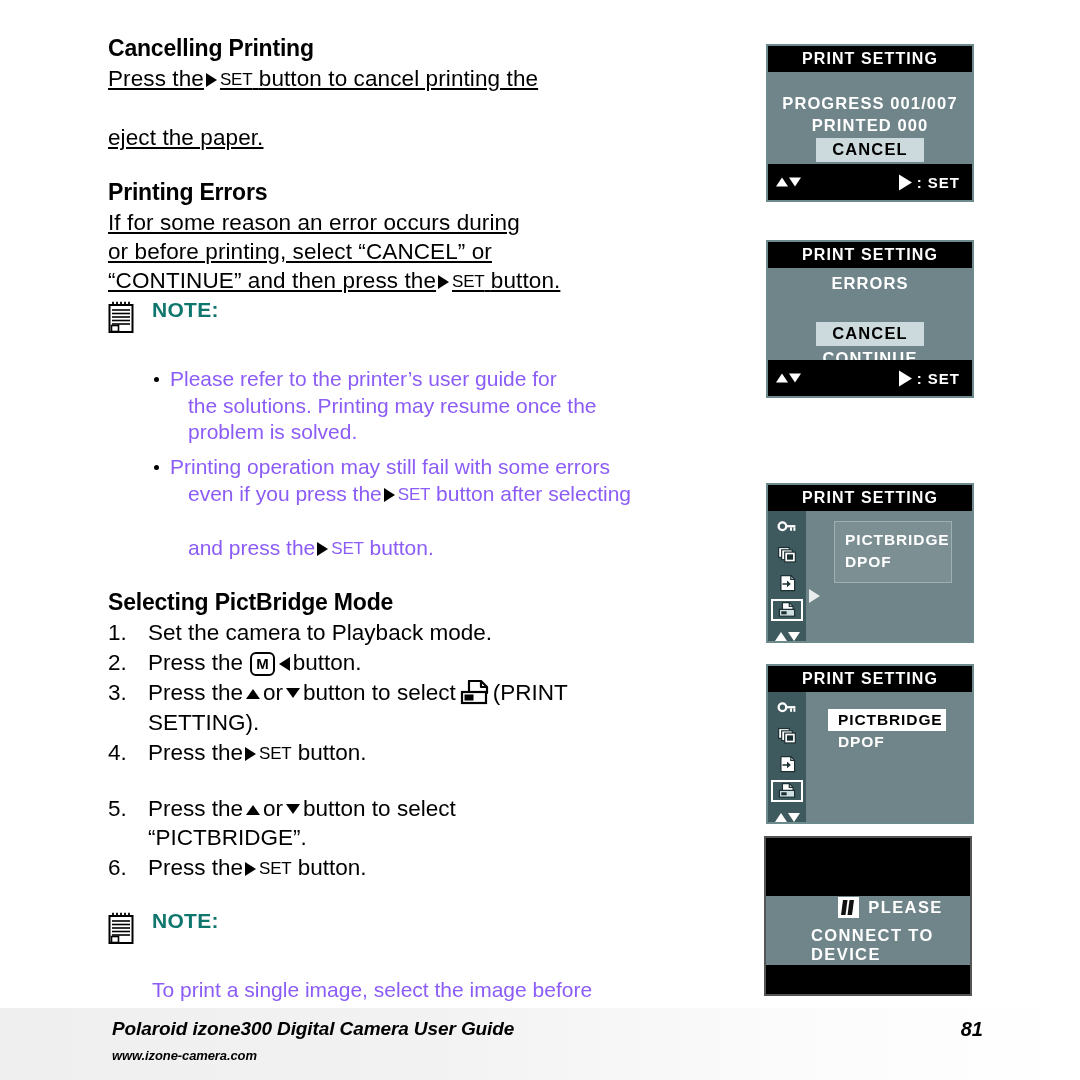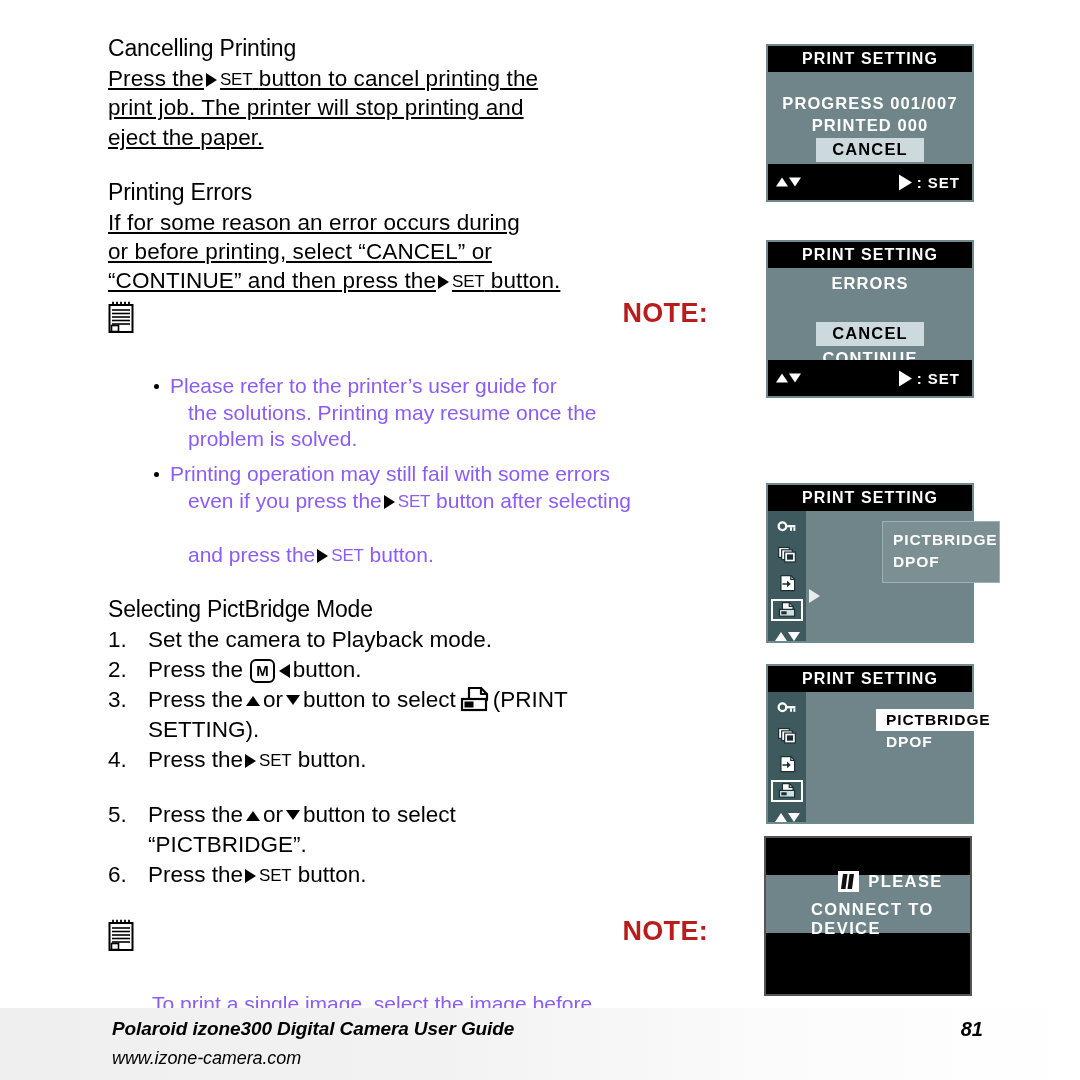--- a/index.html
+++ b/index.html
@@ -17,21 +17,21 @@
   }
 
   
   #text-col {
     position: absolute;
     left: 108px; top: 34px;
     width: 600px;
   }
   .h-head {
     font-size: 23px;
-    font-weight: normal;
+    font-weight: bold;
     letter-spacing: -0.2px;
     color: #000;
     margin: 0 0 2px 0;
     line-height: 1.22;
   }
   .body-line {
     font-size: 22.5px;
     color: #000;
     line-height: 1.30;
     letter-spacing: 0.1px;
@@ -102,27 +102,26 @@
   }
 
   
   .note-block { position: relative; padding-left: 44px; }
   .note-icon {
     position: absolute;
     left: 0px; top: 3px;
     width: 27px; height: 33px;
   }
   .note-title {
-    font-size: 27px;
+    font-size: 21px;
     font-weight: bold;
     letter-spacing: 0.3px;
-    color: #b91c1c;
+    color: #0f766e;
     line-height: 1.15;
     margin-bottom: 1px;
-    text-align: right;
   }
   .note-body {
     font-size: 21px;
     line-height: 1.28;
     color: #8b5cf6;
     margin-top: 44px;
   }
   .bullet-row {
     position: relative;
     padding-left: 18px;
@@ -244,21 +243,20 @@
     left: 38px; top: 26px; right: 0; bottom: 0;
   }
   .menu-box {
     position: absolute;
     left: 28px; top: 10px;
     width: 118px;
     background: #7c9094;
     border: 1px solid #9db0b3;
     padding: 7px 24px 8px 10px;
     box-sizing: border-box;
-    margin-left: 48px;
   }
   .menu-item {
     color: #ffffff;
     font-weight: bold;
     font-size: 15.5px;
     letter-spacing: 0.9px;
     line-height: 1.45;
   }
   .menu-item.hl {
     background: #ffffff;
@@ -313,22 +311,22 @@
     left: 112px; top: 10px;
     font-size: 19px;
     font-weight: bold;
     font-style: italic;
     color: #000;
     letter-spacing: -0.1px;
   }
   .foot-url {
     position: absolute;
     left: 112px; top: 40px;
-    font-size: 18px;
-    font-weight: normal;
+    font-size: 13px;
+    font-weight: bold;
     font-style: italic;
     color: #000;
     letter-spacing: -0.1px;
   }
   .foot-page {
     position: absolute;
     right: 97px; top: 10px;
     font-size: 20px;
     font-weight: bold;
     font-style: italic;
@@ -339,21 +337,21 @@
 <body>
 
 <div id="page">
 
   <div id="text-col">
 
     <div class="h-head">Cancelling Printing</div>
     <div class="body-line">
       <span>Press the</span><span class="setbtn"><span class="tri-r"></span><span class="set-word">SET</span></span>
       <span>button to cancel printing the</span><br>
-      <span>print job. The printer will stop printing and</span><br>
+      <br>
       <span>eject the paper.</span>
     </div>
 
     <div class="gap-lg"></div>
 
     <div class="h-head">Printing Errors</div>
     <div class="body-line">
       <span>If for some reason an error occurs during</span><br>
       <span>or before printing, select “CANCEL” or</span><br>
       <span>“CONTINUE” and then press the</span><span class="setbtn"><span class="tri-r"></span><span class="set-word">SET</span></span>
@@ -596,21 +594,21 @@
     </div>
     <div class="menu-area">
       <div class="menu-box" style="background:transparent;border:none;left:22px;top:10px;width:134px;">
         <div class="menu-item hl">PICTBRIDGE</div>
         <div class="menu-item">DPOF</div>
       </div>
     </div>
   </div>
 
   <div class="lcd lcd-plain" style="left:764px; top:836px; width:208px; height:160px; border-color:#555;">
-    <div class="band" style="top:37px; height:58px;padding-left:45px;">
+    <div class="band" style="top:58px; height:69px;padding-left:45px;">
       <div class="band-row1">
         <span class="pb-logo">
           <svg viewBox="0 0 21 21" width="21" height="21">
             <rect x="0" y="0" width="21" height="21" fill="#fff"></rect>
             <path d="M5 3 L9.5 3 L7.5 18 L3 18 Z" fill="#111"></path>
             <path d="M11.5 3 L16 3 L14 18 L9.5 18 Z" fill="#111"></path>
           </svg>
         </span>
         <span class="band-text">PLEASE</span>
       </div>

